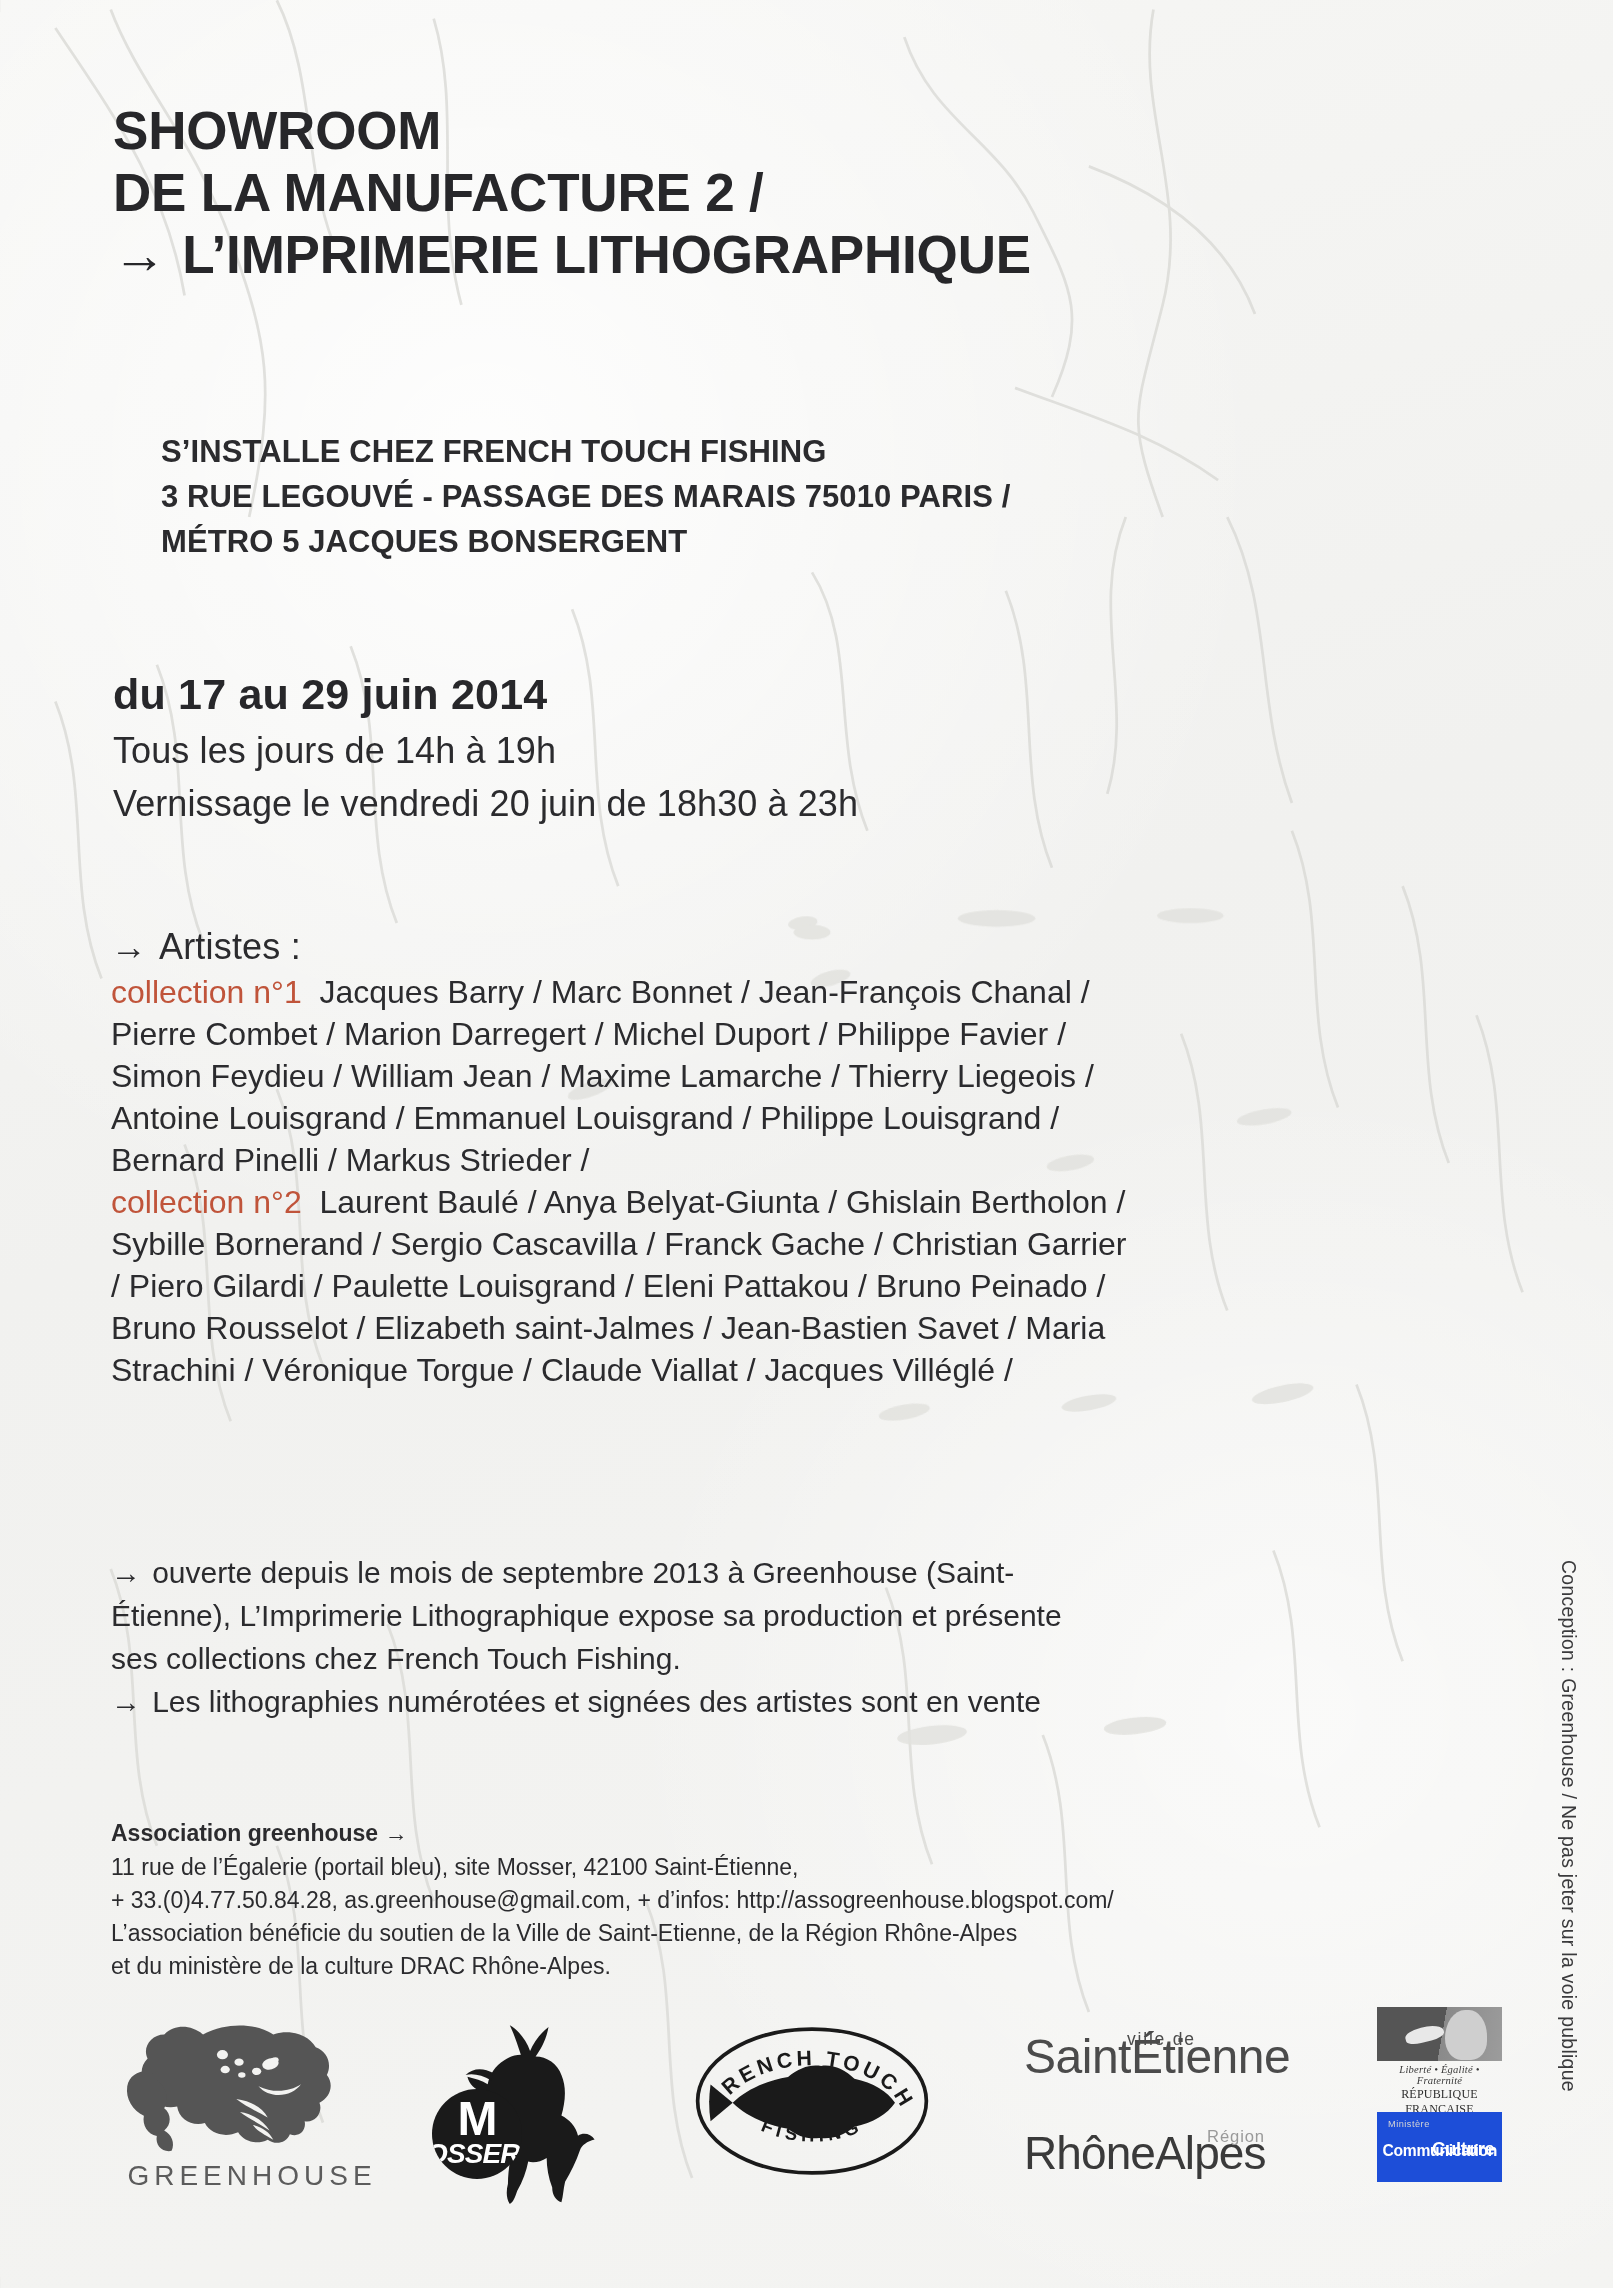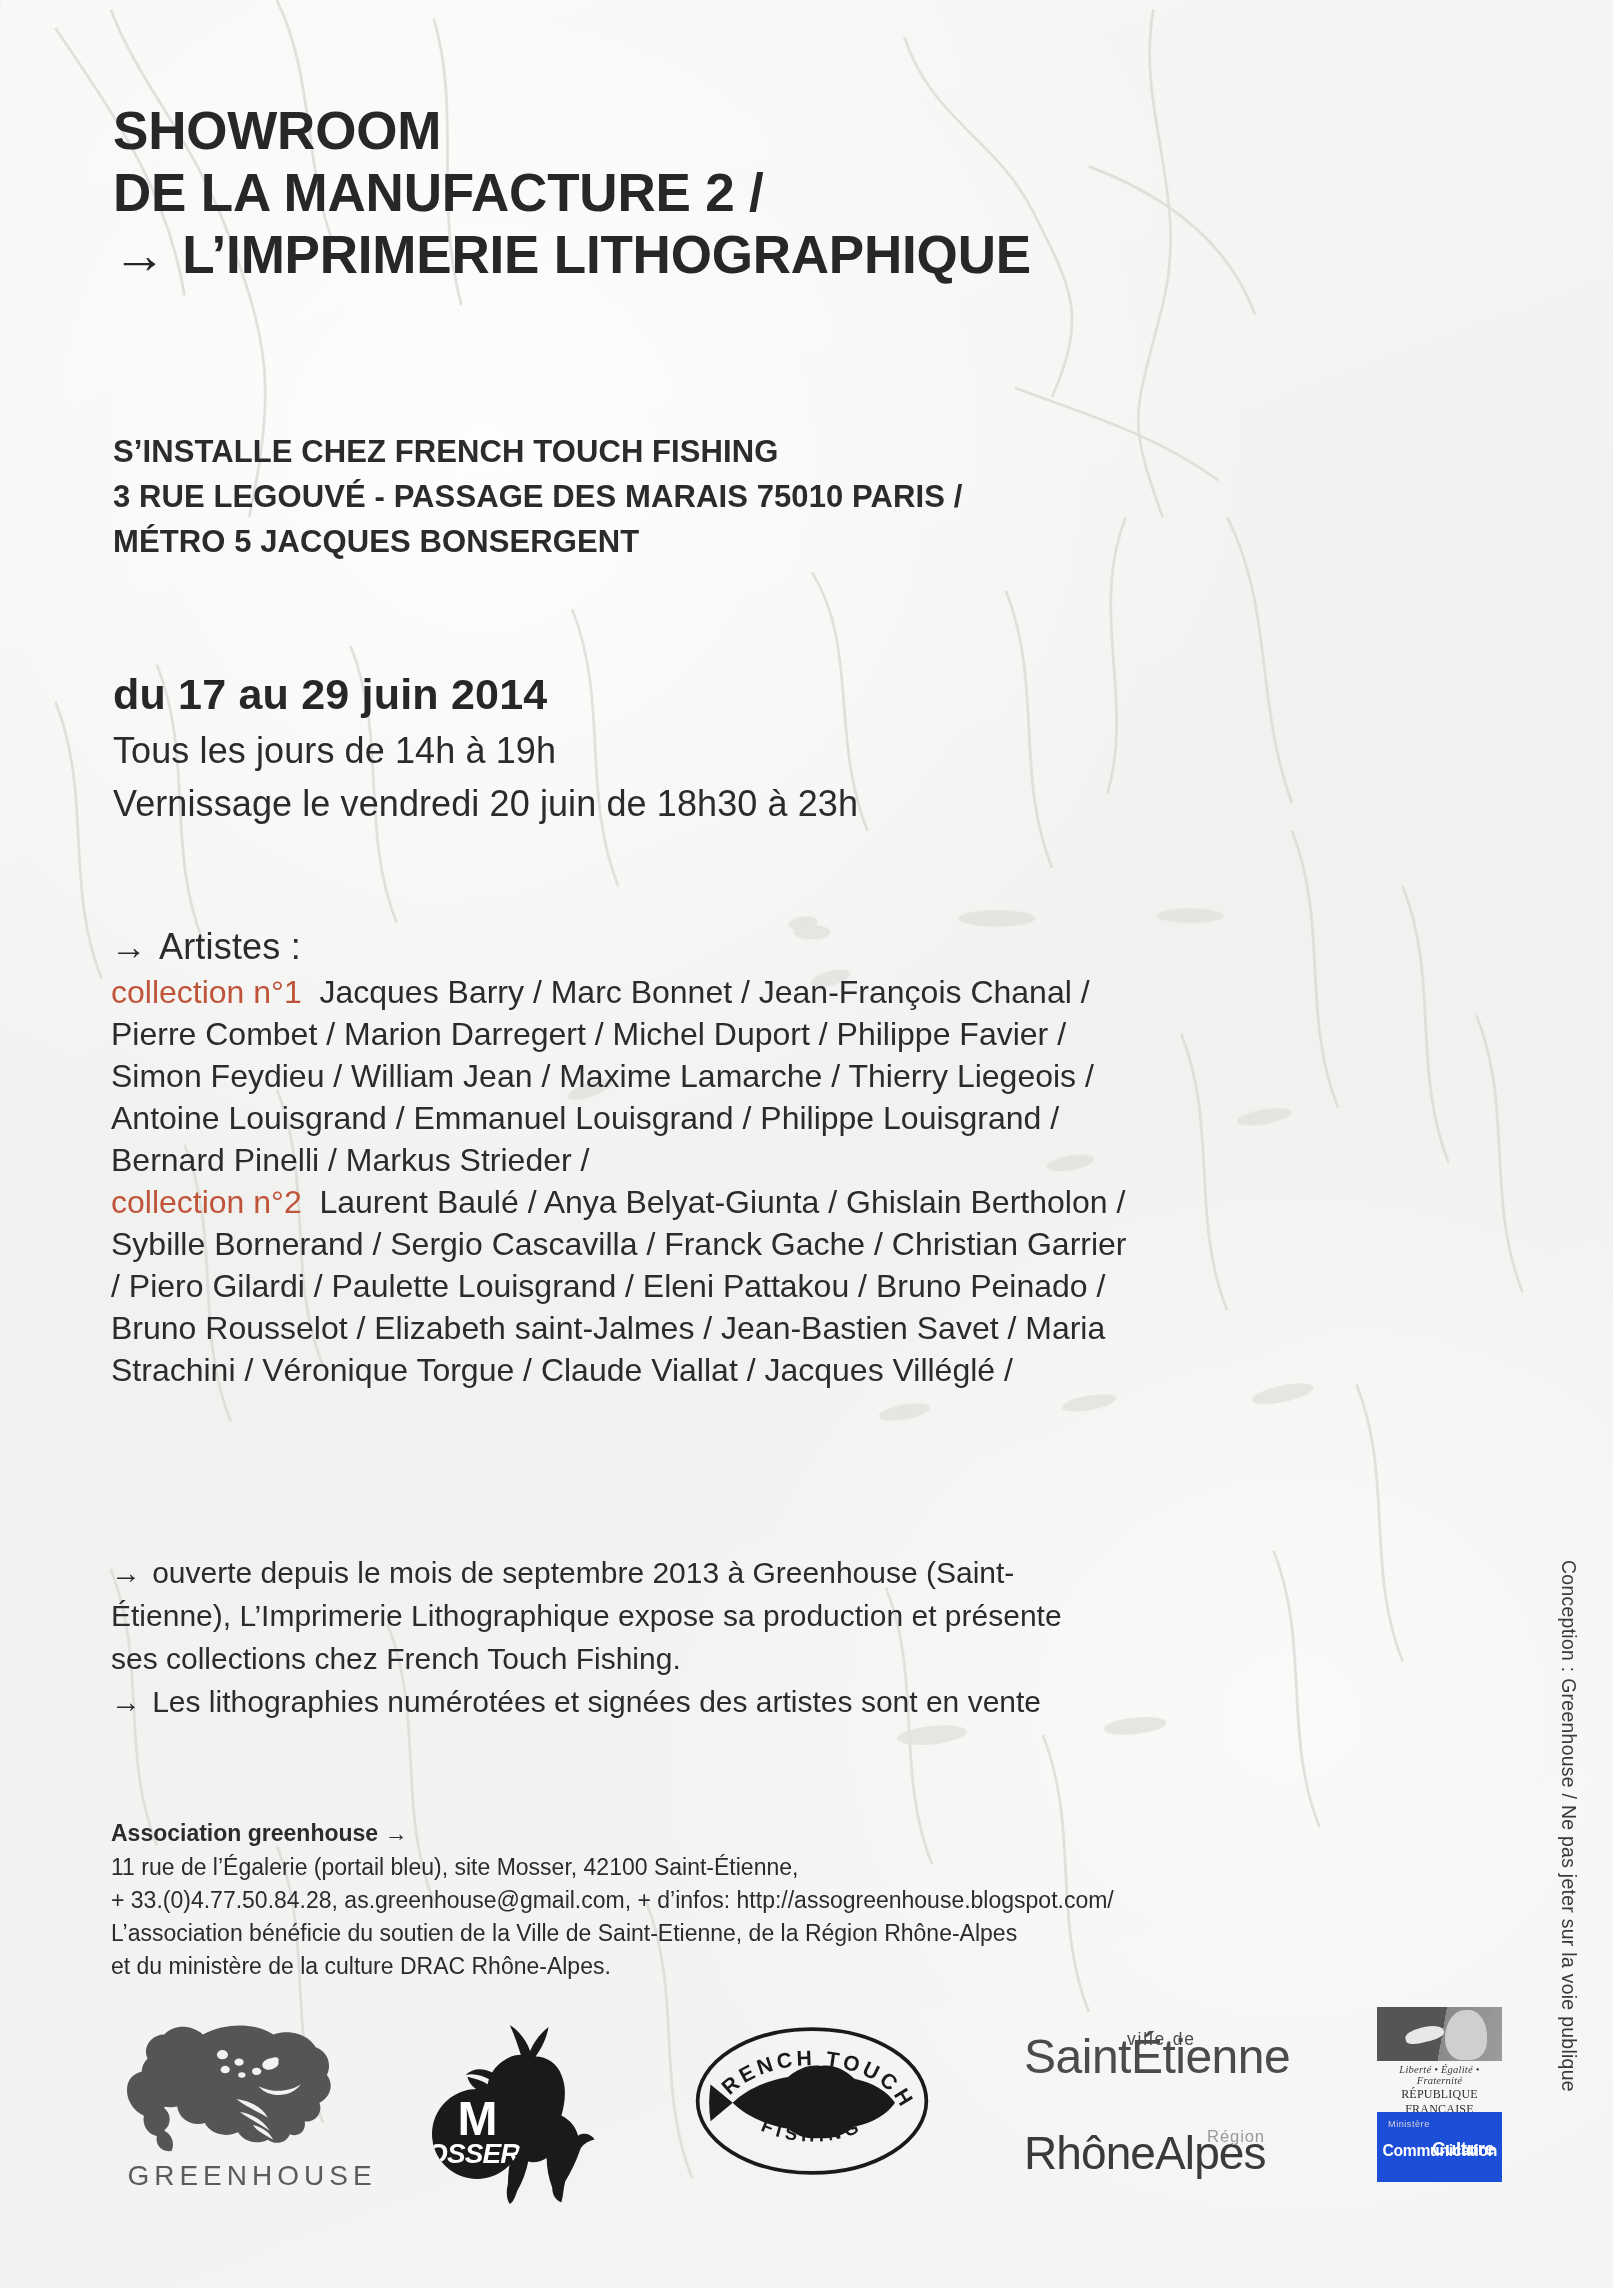--- a/index.html
+++ b/index.html
@@ -77,20 +77,21 @@
     top: 429px;
     width: 1366px;
   }
   .venue-line {
     font-size: 31px;
     line-height: 45px;
     font-weight: 700;
     letter-spacing: 0.1px;
     color: #2b2b2e;
     white-space: nowrap;
+    margin-left: 48px;
   }
 
   .date-block {
     position: absolute;
     left: 113px;
     top: 665px;
     width: 1366px;
   }
   .date-main {
     font-size: 43px;

